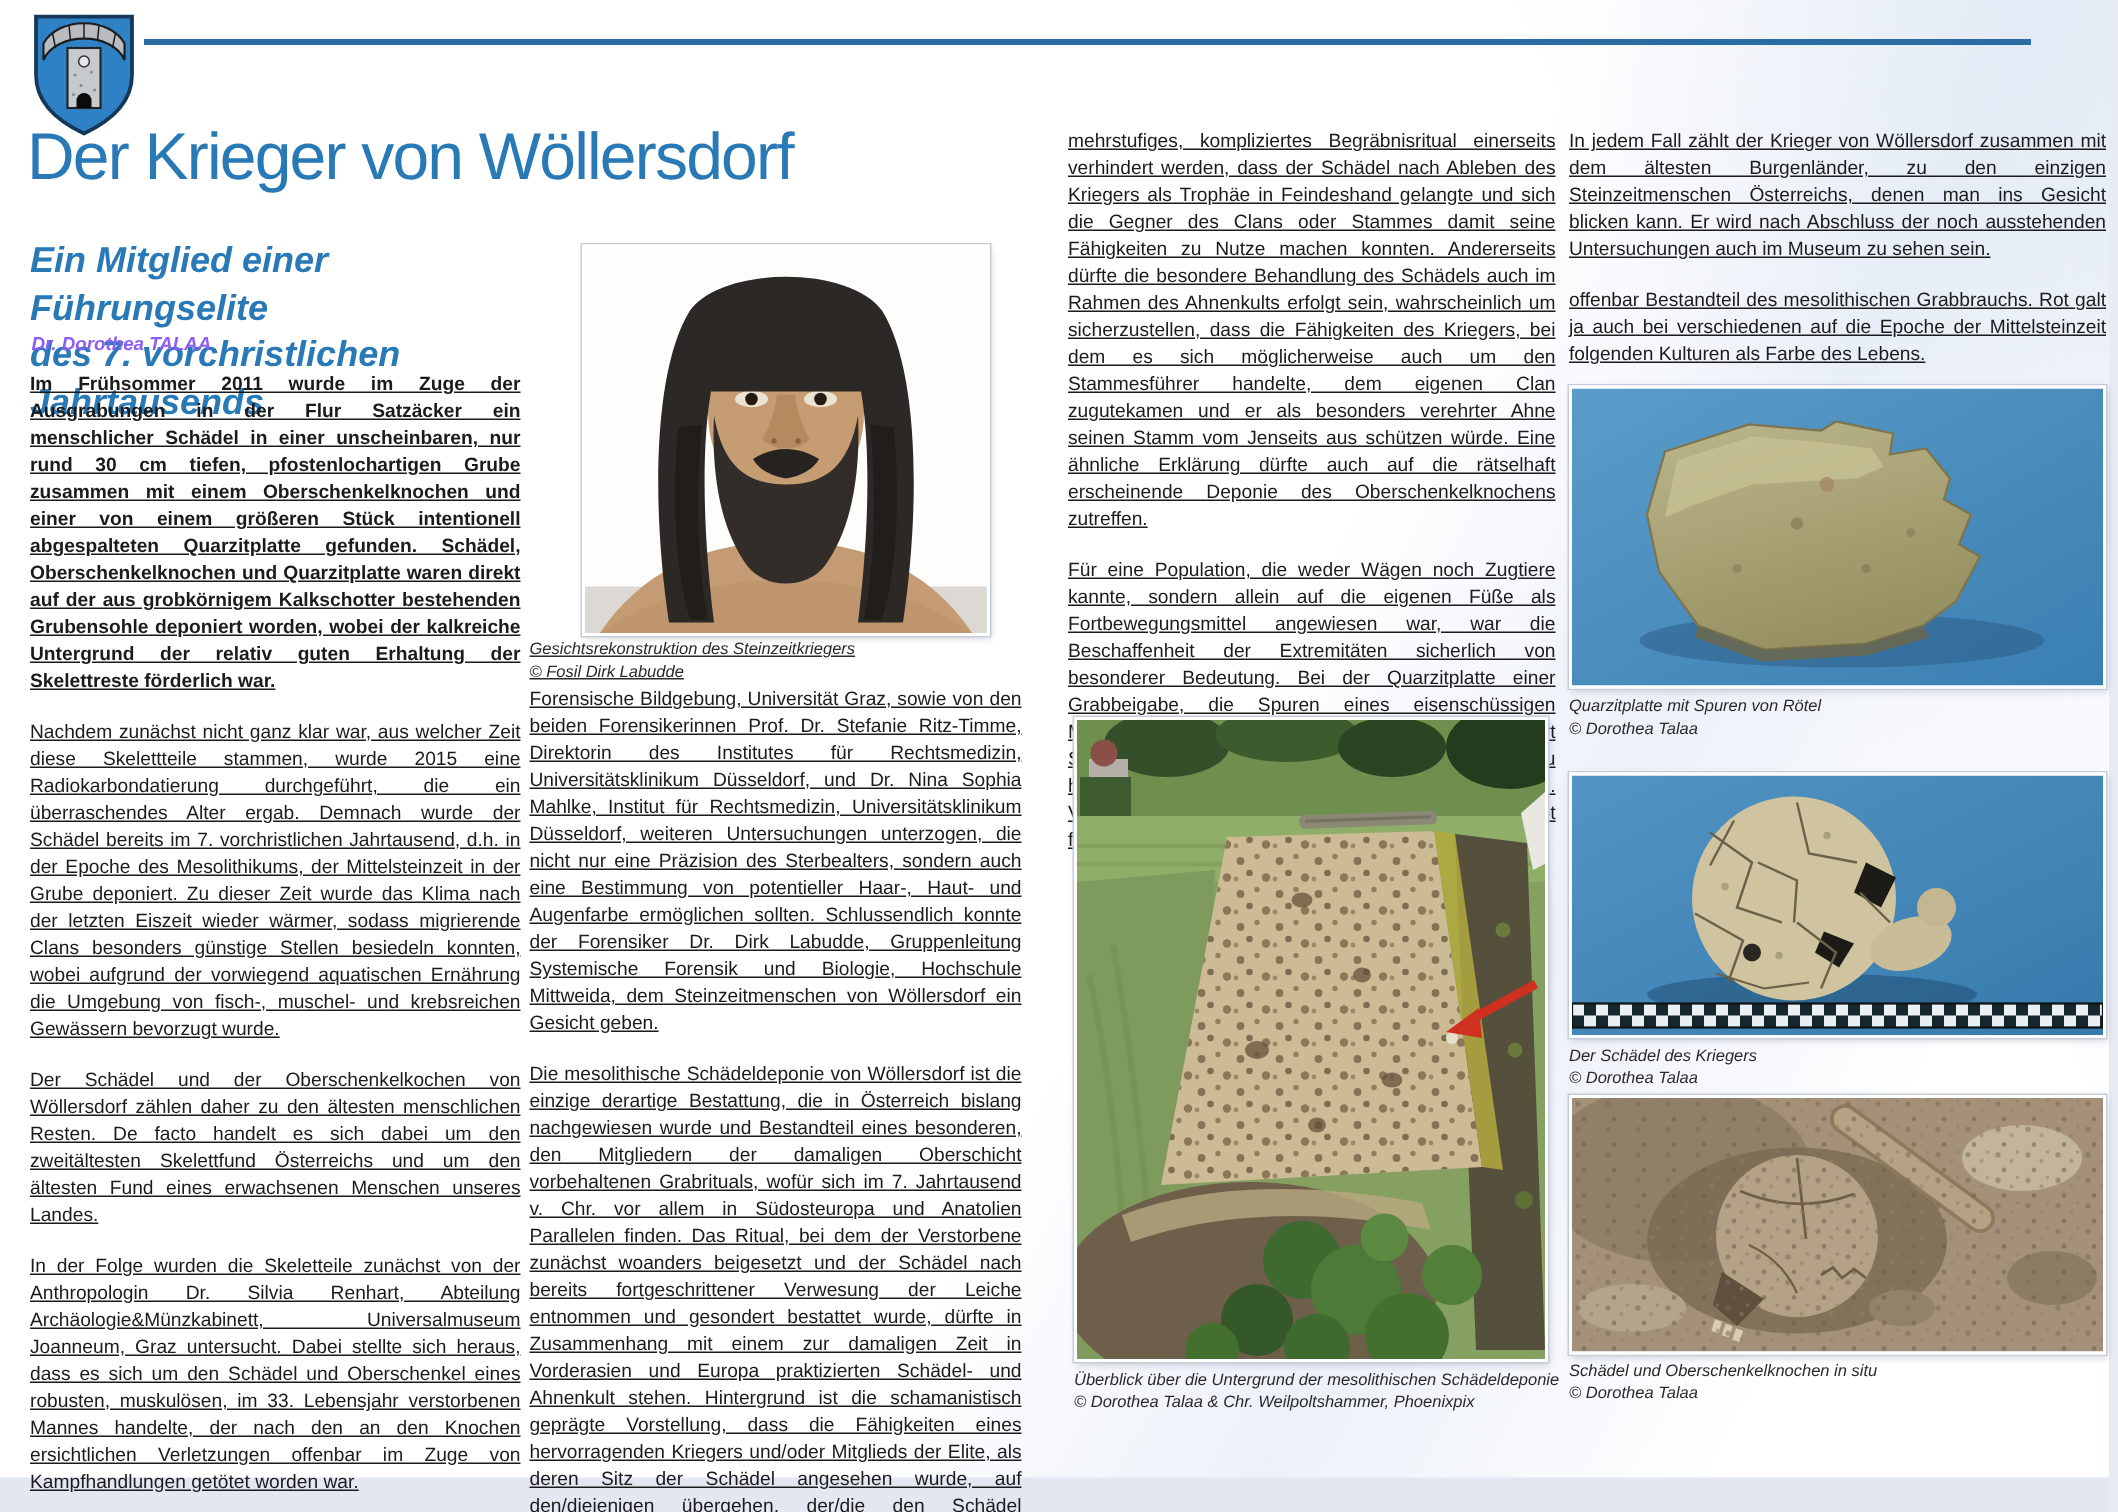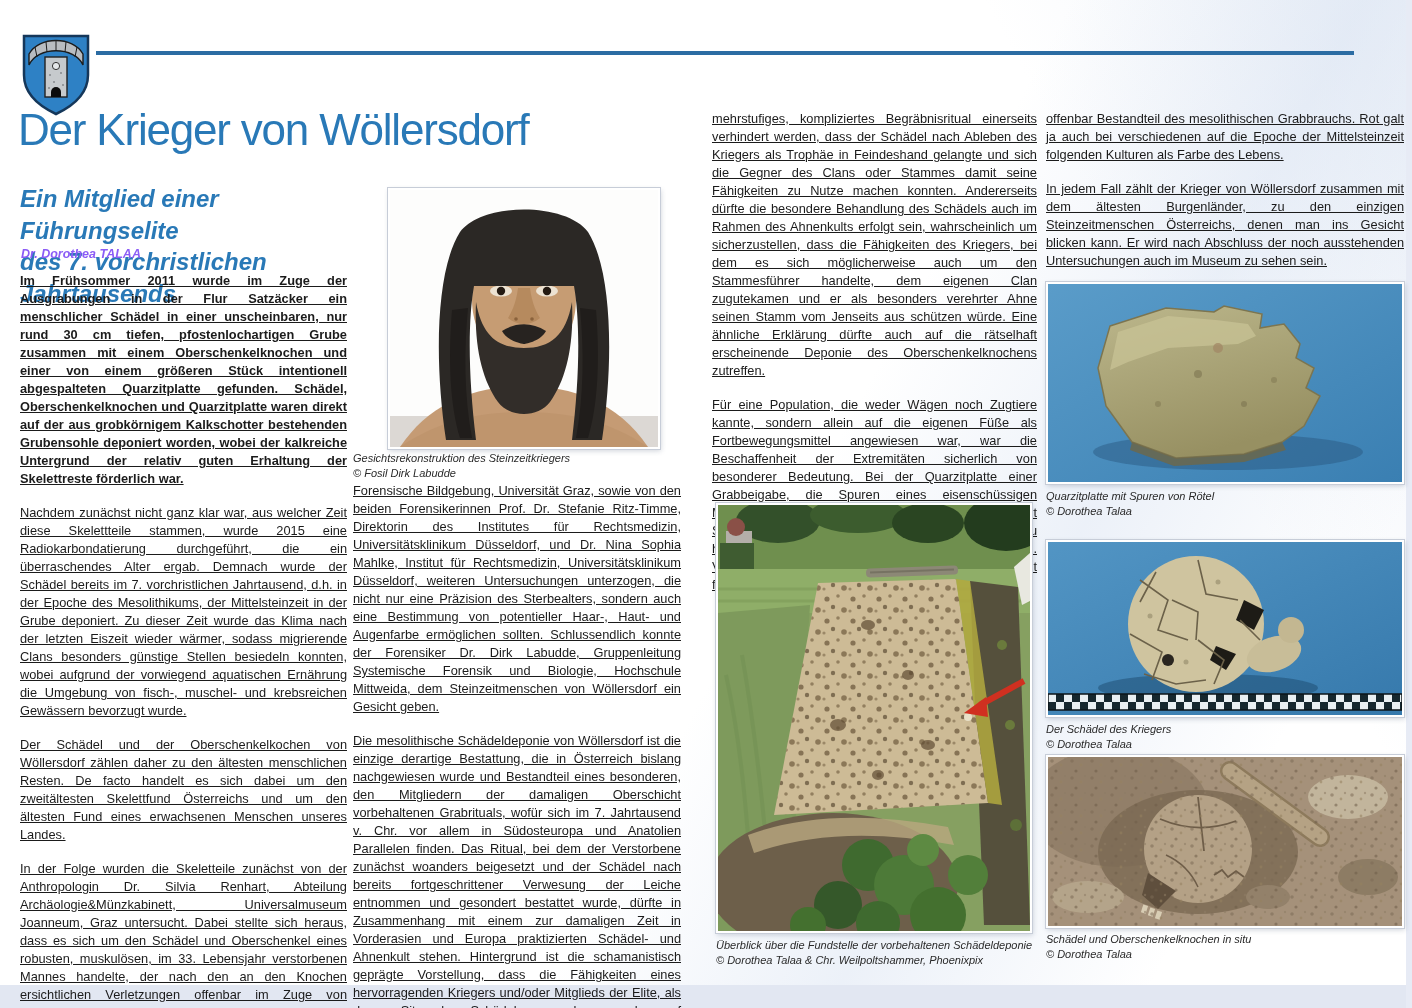--- a/index.html
+++ b/index.html
@@ -11,21 +11,21 @@
   .wash{
     position:absolute;inset:0;pointer-events:none;z-index:2;
     background:
       linear-gradient(118deg, rgba(205,218,238,0) 55%, rgba(205,218,238,.38) 70%, rgba(255,255,255,0) 86%),
       linear-gradient(62deg, rgba(255,255,255,0) 78%, rgba(208,220,238,.30) 96%);
   }
   .edge-bottom{position:absolute;left:0;right:0;bottom:0;height:23px;background:#e2e7f2;z-index:3;}
   .edge-right{position:absolute;top:0;bottom:0;right:0;width:6px;background:#e7ebf5;z-index:3;}
 
   .abs{position:absolute;}
-  .z{z-index:4;margin-top:25px;}
+  .z{z-index:4;}
 
   .rule{left:96px;top:26px;width:1258px;height:4px;background:#2b6ca3;}
 
   .title{
     left:18px;top:80px;width:660px;
     font-size:44px;font-weight:400;letter-spacing:-1.2px;color:#2979b7;
   }
   .subtitle{
     left:20px;top:158px;width:360px;
     font-size:24px;font-style:italic;font-weight:700;color:#2979b7;line-height:1.32;
@@ -50,21 +50,21 @@
     display:block;background:#fff;
   }
   .photo svg{display:block;}
 
   .caption{
     font-size:11px;font-style:italic;color:#2a2a2a;line-height:1.4;
   }
   .caption .credit{display:block;}
 
   .fig-portrait{left:388px;top:163px;}
-  .cap-portrait{left:353px;top:426px;width:328px;}
+  .cap-portrait{left:353px;top:426px;width:328px;text-decoration:underline;}
   .fig-aerial{left:716px;top:478px;}
   .cap-aerial{left:716px;top:913px;width:324px;}
   .fig-quartzite{left:1046px;top:257px;}
   .cap-quartzite{left:1046px;top:464px;width:358px;}
   .fig-skull{left:1046px;top:515px;}
   .cap-skull{left:1046px;top:697px;width:358px;}
   .fig-insitu{left:1046px;top:730px;}
   .cap-insitu{left:1046px;top:907px;width:358px;}
 
   .logo{left:20px;top:8px;width:72px;height:84px;}
@@ -195,27 +195,27 @@
       <circle cx="160" cy="418" r="22" fill="#3f6a2f"></circle>
         <circle cx="250" cy="370" r="20" fill="#527f3a"></circle>
       <circle cx="90" cy="420" r="18" fill="#44702f"></circle>
         <circle cx="205" cy="345" r="16" fill="#5d8a42"></circle>
       <circle cx="250" cy="212" r="4" fill="#e8e0c8"></circle>
       <line x1="306" y1="176" x2="262" y2="200" stroke="#d03020" stroke-width="6"></line>
       <polygon points="246,208 268,192 270,212" fill="#d03020"></polygon>
     </svg>
   </div>
   <div class="abs z caption cap-aerial">
-    <span>Überblick über die Fundstelle der vorbehaltenen Schädeldeponie</span>
+    <span>Überblick über die Untergrund der mesolithischen Schädeldeponie</span>
     <span class="credit">© Dorothea Talaa &amp; Chr. Weilpoltshammer, Phoenixpix</span>
   </div>
 
   <div class="abs z col col4">
+    <p>In jedem Fall zählt der Krieger von Wöllersdorf zusammen mit dem ältesten Burgenländer, zu den einzigen Steinzeitmenschen Österreichs, denen man ins Gesicht blicken kann. Er wird nach Abschluss der noch ausstehenden Untersuchungen auch im Museum zu sehen sein.</p>
     <p>offenbar Bestandteil des mesolithischen Grabbrauchs. Rot galt ja auch bei verschiedenen auf die Epoche der Mittelsteinzeit folgenden Kulturen als Farbe des Lebens.</p>
-    <p>In jedem Fall zählt der Krieger von Wöllersdorf zusammen mit dem ältesten Burgenländer, zu den einzigen Steinzeitmenschen Österreichs, denen man ins Gesicht blicken kann. Er wird nach Abschluss der noch ausstehenden Untersuchungen auch im Museum zu sehen sein.</p>
   </div>
 
   <div class="abs z photo fig-quartzite">
     <svg viewBox="0 0 354 198" width="354" height="198">
       <defs>
         <linearGradient id="qbg" x1="0" y1="0" x2="1" y2="1">
           <stop offset="0" stop-color="#5a9cc9"></stop>
             <stop offset="1" stop-color="#3a7fb2"></stop>
         </linearGradient>
         <linearGradient id="qstone" x1="0" y1="0" x2="0.4" y2="1">

